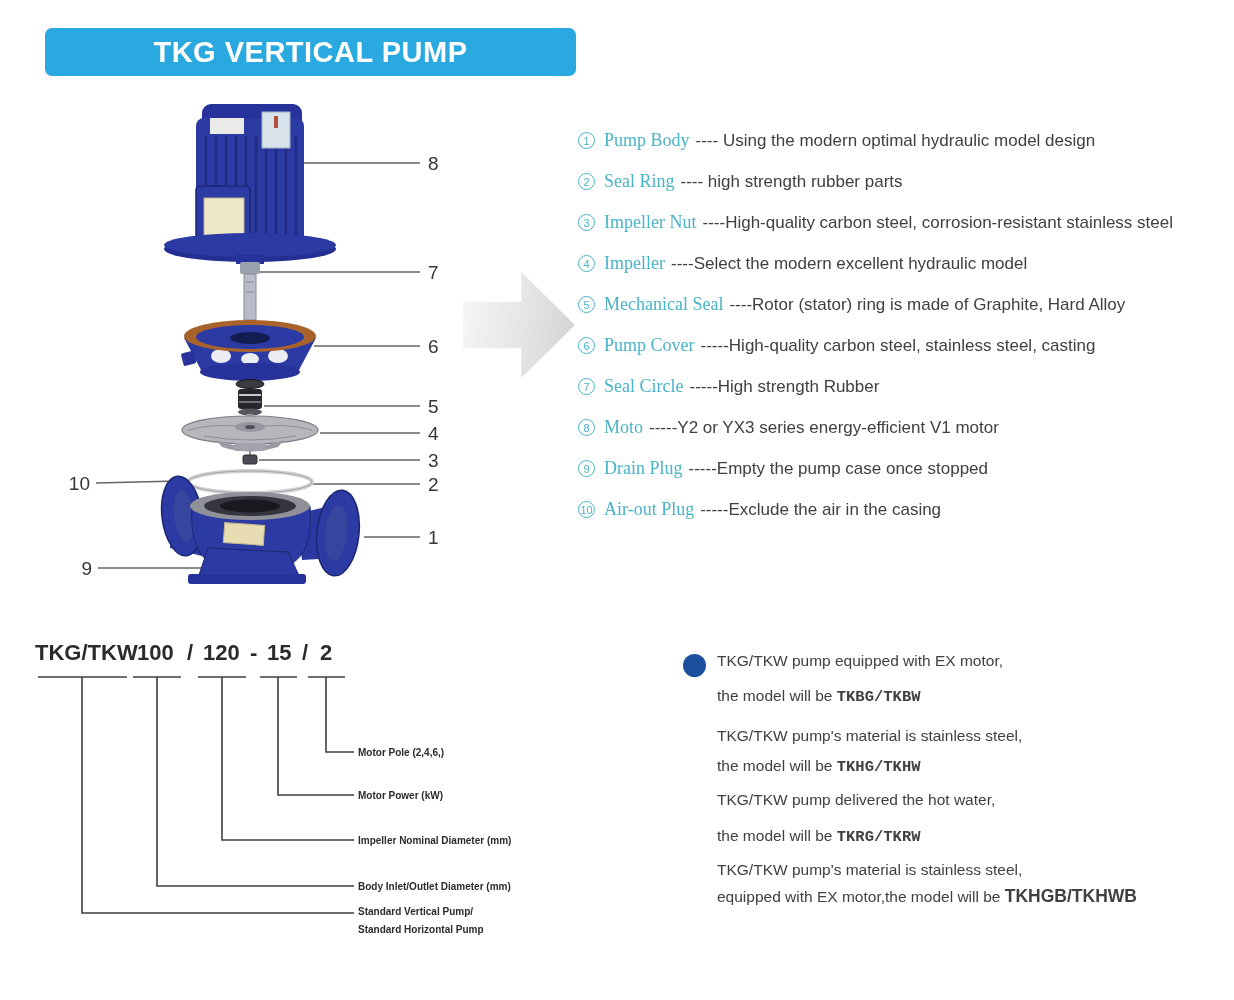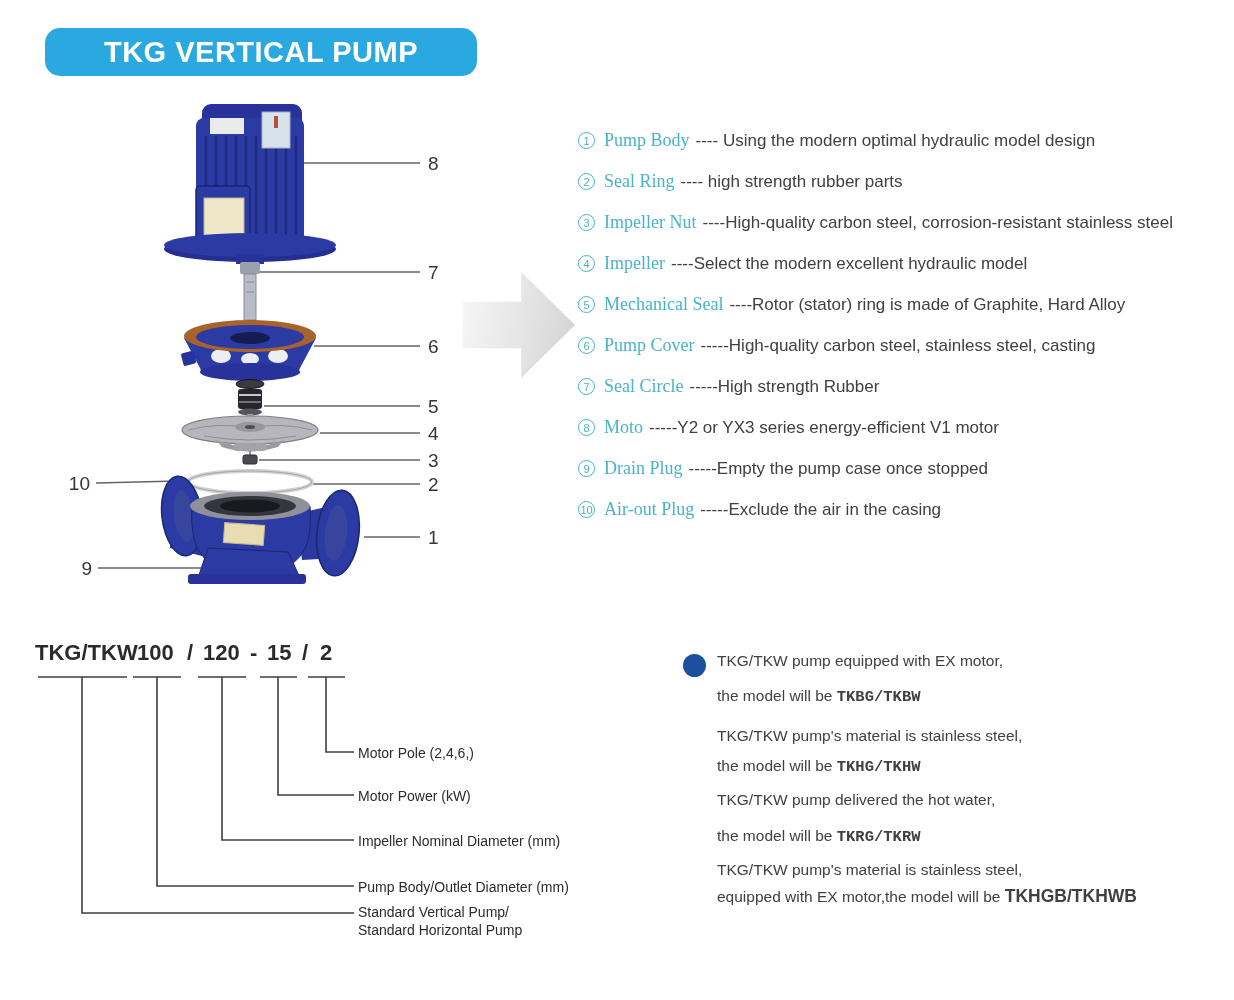--- a/index.html
+++ b/index.html
@@ -2,22 +2,22 @@
 <html><head>
 <meta charset="utf-8">
 <style>
   * { margin:0; padding:0; box-sizing:border-box; }
   html,body { background:#ffffff; }
   body { font-family:"Liberation Sans", sans-serif; }
   .page { position:relative; width:1234px; height:1000px; background:#ffffff; overflow:hidden; }
 
   
   .banner {
-    position:absolute; left:45px; top:28px; width:432px; height:48px;
-    background:#29a9e0; border-radius:15px;
+    position:absolute; left:45px; top:28px; width:531px; height:48px;
+    background:#29a9e0; border-radius:7px;
     display:flex; align-items:center; justify-content:center;
   }
   .banner span {
     color:#ffffff; font-weight:bold; font-size:29px; letter-spacing:0.5px;
   }
 
   
   .pump-svg { position:absolute; left:38px; top:96px; }
 
   
@@ -35,21 +35,21 @@
     color:#49b3c7; font-size:11px; line-height:14px;
     display:flex; align-items:center; justify-content:center;
     flex:0 0 auto; margin-right:9px;
   }
   .pname { color:#49b3c7; font-size:18px; margin-right:6px; white-space:nowrap;font-family:Liberation Serif, serif; }
   .pdesc { color:#404040; font-size:17px; white-space:nowrap; }
 
   
   .mseg { position:absolute; top:640px; font-weight:bold; font-size:22px; color:#2b2b2d; }
   .model-lines { position:absolute; left:30px; top:670px; }
-  .mlabel { position:absolute; font-size:14px; font-weight:400; color:#2b2b2d; line-height:18px; white-space:pre-line; }
+  .mlabel { position:absolute; font-size:10px; font-weight:700; color:#2b2b2d; line-height:18px; white-space:pre-line; }
 
   
   .note-bullet {
     position:absolute; left:683px; top:654px; width:23px; height:23px;
     border-radius:50%; background:#1c4f9e;
   }
   .notes { position:absolute; left:717px; top:650px; width:460px; height:275px; }
   .note-line { position:absolute; left:0; font-size:15.5px; color:#404040; white-space:nowrap; }
   .note-model { font-weight:700;font-family:Liberation Mono, monospace; }
   .note-model-big { font-weight:700; font-size:17.5px; }
@@ -258,21 +258,21 @@
       <path d="M230,7 H267"></path>
         <path d="M248,7 V125 H324"></path>
       <path d="M278,7 H315"></path>
         <path d="M296,7 V82  H324"></path>
     </g>
   </svg>
 
   <span class="mlabel" style="left:358px; top:744px">Motor Pole (2,4,6,)</span>
   <span class="mlabel" style="left:358px; top:787px">Motor Power (kW)</span>
   <span class="mlabel" style="left:358px; top:832px">Impeller Nominal Diameter (mm)</span>
-  <span class="mlabel" style="left:358px; top:878px">Pump Body/Outlet Diameter (mm)</span>
+  <span class="mlabel" style="left:358px; top:878px">Body Inlet/Outlet Diameter (mm)</span>
   <span class="mlabel" style="left:358px; top:903px">Standard Vertical Pump/
 Standard Horizontal Pump</span>
 
   <div class="note-bullet"></div>
   <div class="notes">
     <div class="note-line" style="top:2px">TKG/TKW pump equipped with EX motor,</div>
     <div class="note-line" style="top:37px"><span>the model will be </span><span class="note-model">TKBG/TKBW</span></div>
     <div class="note-line" style="top:77px">TKG/TKW pump's material is stainless steel,</div>
     <div class="note-line" style="top:107px"><span>the model will be </span><span class="note-model">TKHG/TKHW</span></div>
     <div class="note-line" style="top:141px">TKG/TKW pump delivered the hot water,</div>

